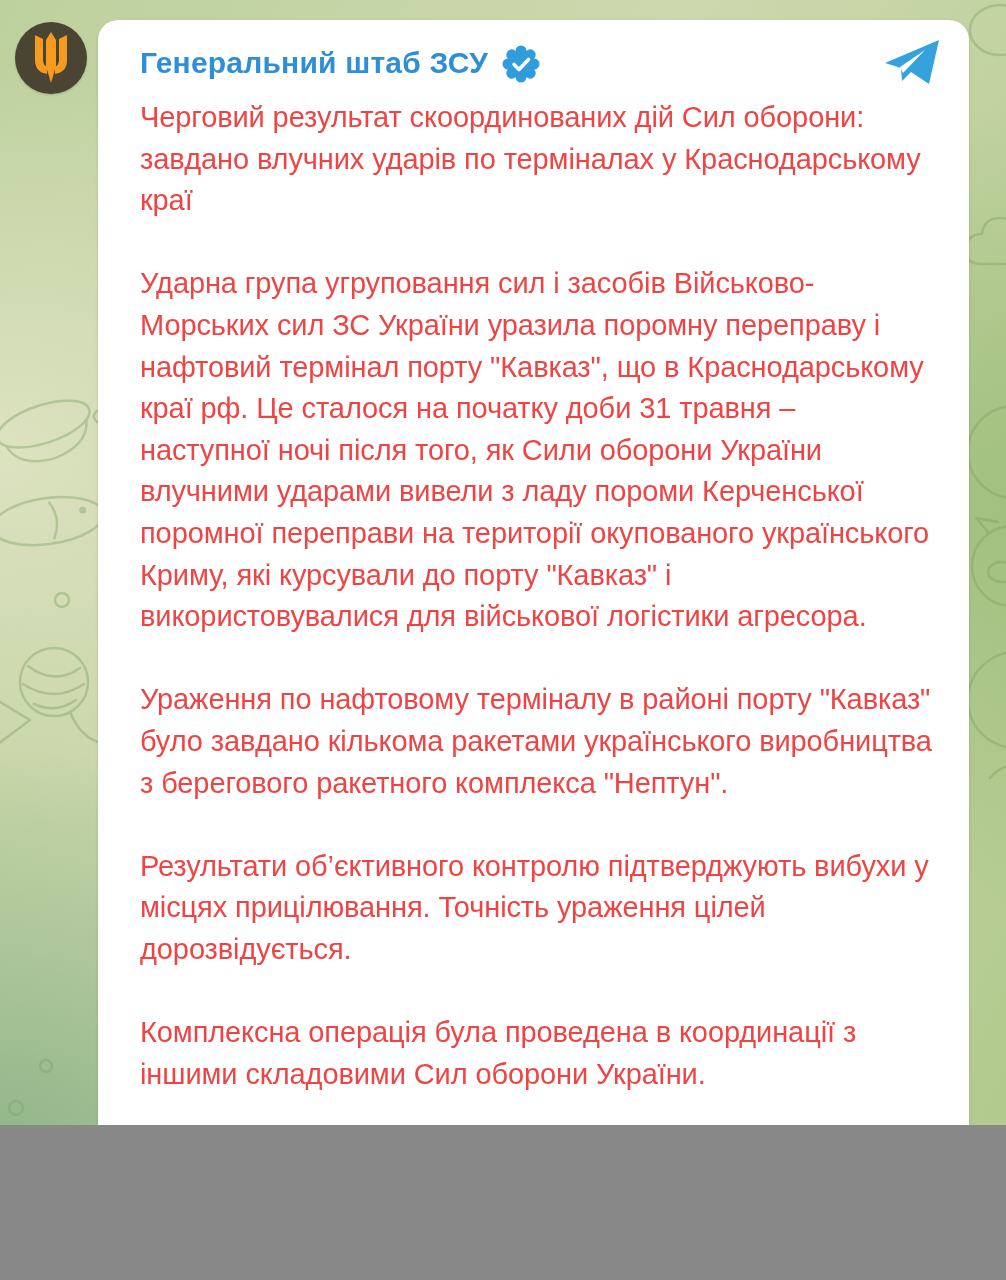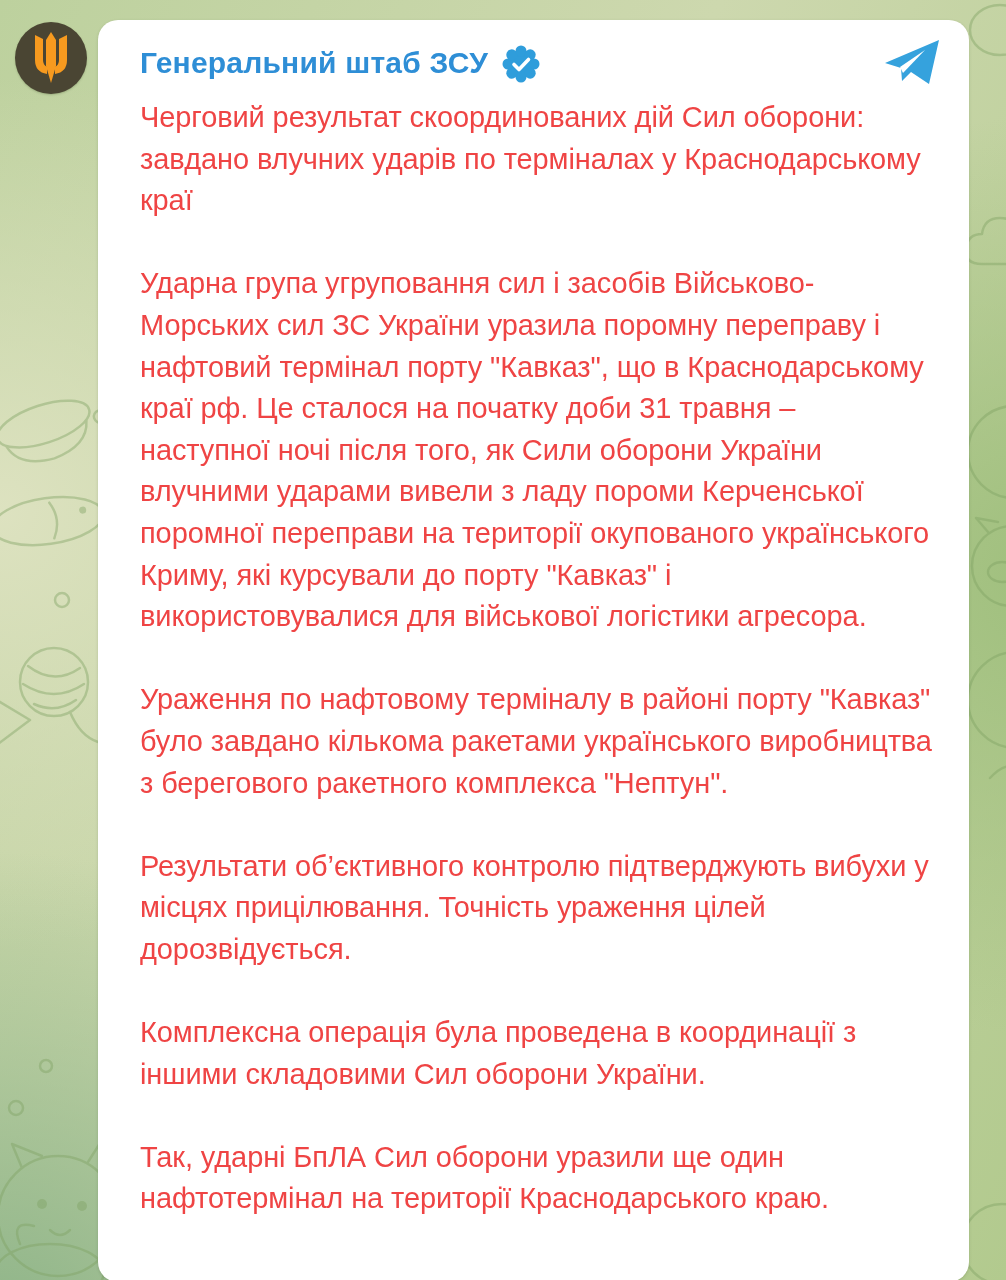--- a/index.html
+++ b/index.html
@@ -1,18 +1,18 @@
 <!DOCTYPE html>
 <html><head>
 <meta charset="utf-8">
 <style>
   html,body{margin:0;padding:0;}
   body{font-family:"Liberation Sans","DejaVu Sans",sans-serif;background:#888;}
   .screen{
-    position:relative;width:1006px;height:1280px;overflow:hidden;
+    position:relative;width:1006px;height:1125px;overflow:hidden;
     background-color:#c7d6a5;
     background-image:
       radial-gradient(90% 70% at 0% 105%, #8cb387 0%, rgba(140,179,135,0) 55%),
       radial-gradient(80% 60% at 105% 45%, #9fbf7d 0%, rgba(159,191,125,0) 60%),
       radial-gradient(70% 55% at 0% 40%, #dde2c0 0%, rgba(221,226,192,0) 62%),
       linear-gradient(115deg, #bdd19e 0%, #cdd8ae 45%, #b2ca8e 100%);
   }
   .doodles{position:absolute;left:0;top:0;pointer-events:none;}
   .doodles *{stroke:#7fa263;stroke-width:2.5;fill:none;stroke-linecap:round;stroke-linejoin:round;}
   .doodles .fill{fill:#7fa263;stroke:none;}

